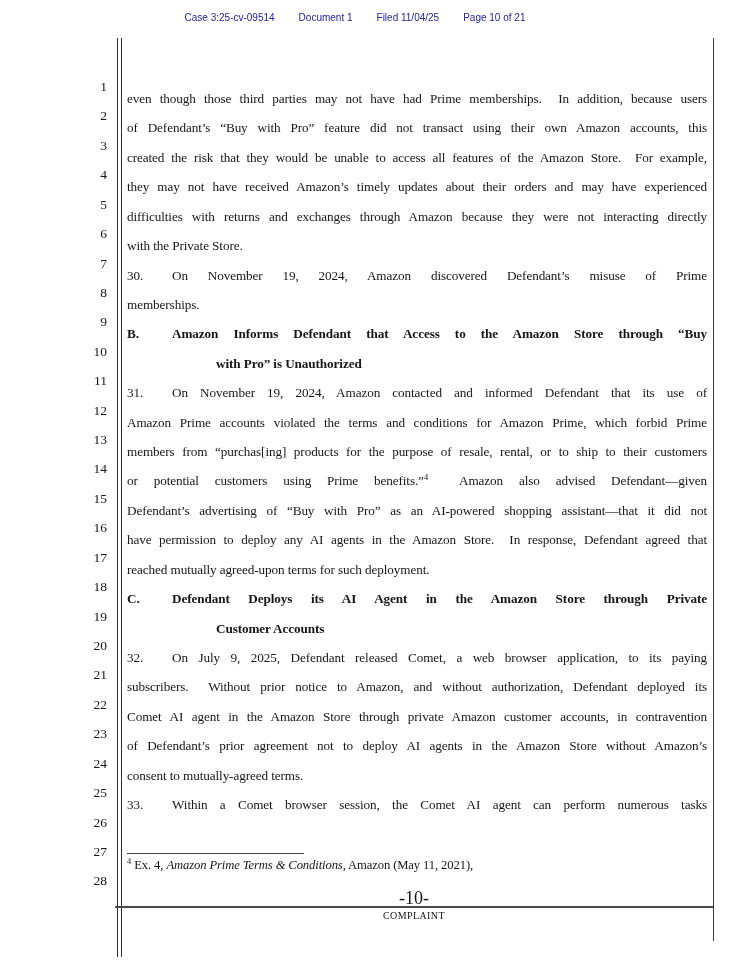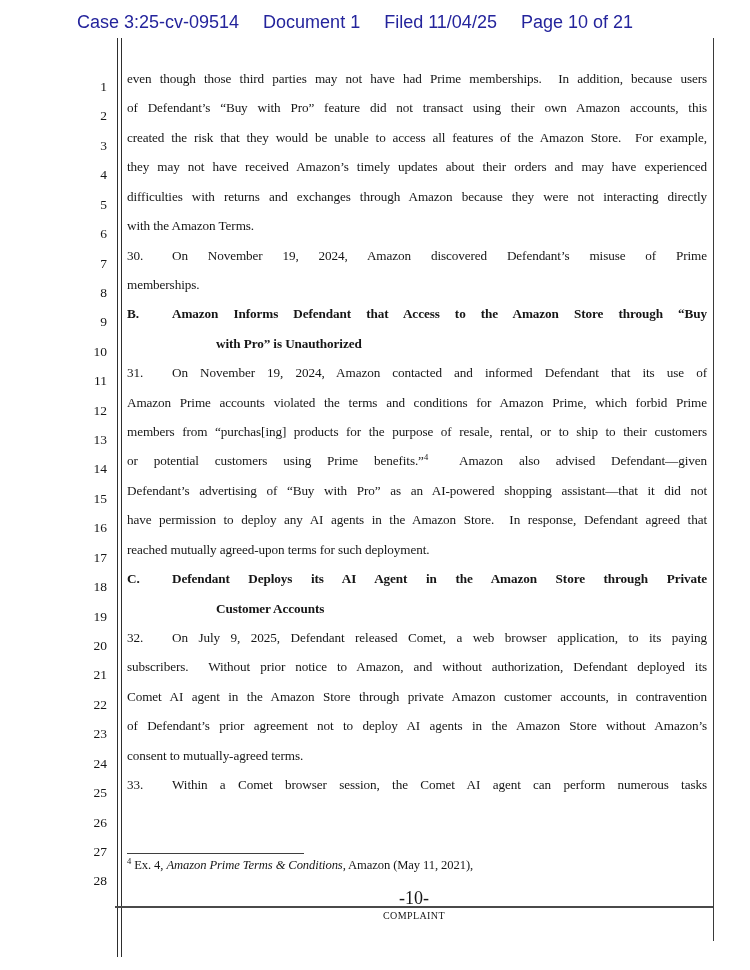--- a/index.html
+++ b/index.html
@@ -1,31 +1,31 @@
 <!DOCTYPE html>
 <html style="--stamp-blue: #24249c; --link-blue: #2525b0;"><head>
 <meta charset="utf-8">
 <style>
   html,body{margin:0;padding:0;background:#ffffff;}
   .page{position:relative;width:750px;height:970px;background:#ffffff;overflow:hidden;
         font-family:"Liberation Serif",serif;color:#161616;}
   
   .stamp{position:absolute;top:12px;left:0;right:40px;text-align:center;
-         font-family:"Liberation Sans",sans-serif;font-size:18px;
+         font-family:"Liberation Sans",sans-serif;font-size:10px;
          color:var(--stamp-blue,#24249c);white-space:nowrap;}
   .stamp span{margin:0 12px;}
   
   .gutter{position:absolute;left:0;top:72px;width:107px;}
   .lnum{height:29.43px;line-height:29.43px;text-align:right;font-size:13.5px;}
   
   .dline{position:absolute;left:117px;top:38px;height:919px;width:3px;
          border-left:1.2px solid #2e2e2e;border-right:1.2px solid #2e2e2e;}
   .rline{position:absolute;left:713px;top:38px;height:903px;width:1.2px;background:#3a3a3a;}
   
-  .textcol{position:absolute;left:127px;top:64px;width:580px;font-size:13.2px;letter-spacing:-0.1px;}
+  .textcol{position:absolute;left:127px;top:84px;width:580px;font-size:13.2px;letter-spacing:-0.1px;}
   .tline{height:29.43px;line-height:29.43px;white-space:nowrap;overflow:visible;}
   .tline.just{text-align:justify;text-align-last:justify;}
   .pnum{display:inline-block;width:45px;}
   .b{font-weight:bold;}
   .i{font-style:italic;}
   sup{font-size:8.5px;vertical-align:super;line-height:0;}
   
   .footnote{position:absolute;left:127px;top:853px;width:580px;font-size:12.6px;letter-spacing:-0.1px;}
   .fn-rule{width:177px;border-top:1.5px solid #3f3f3f;margin-bottom:3px;}
   .fn-line{line-height:16.5px;white-space:nowrap;}
@@ -78,21 +78,21 @@
 
   <div class="dline"></div>
   <div class="rline"></div>
 
   <div class="textcol">
       <div class="tline just"><span>even though those third parties may not have had Prime memberships.&nbsp; In addition, because users</span></div>
       <div class="tline just"><span>of Defendant’s “Buy with Pro” feature did not transact using their own Amazon accounts, this</span></div>
       <div class="tline just"><span>created the risk that they would be unable to access all features of the Amazon Store.&nbsp; For example,</span></div>
       <div class="tline just"><span>they may not have received Amazon’s timely updates about their orders and may have experienced</span></div>
       <div class="tline just"><span>difficulties with returns and exchanges through Amazon because they were not interacting directly</span></div>
-      <div class="tline"><span>with the Amazon Terms.</span></div>
+      <div class="tline"><span>with the Private Store.</span></div>
       <div class="tline just"><span class="pnum">30.</span><span>On November 19, 2024, Amazon discovered Defendant’s misuse of Prime</span></div>
       <div class="tline"><span>memberships.</span></div>
       <div class="tline just"><span class="pnum b">B.</span><span class="b">Amazon Informs Defendant that Access to the Amazon Store through “Buy</span></div>
       <div class="tline" style="padding-left: 89px;"><span class="b">with Pro” is Unauthorized</span></div>
       <div class="tline just"><span class="pnum">31.</span><span>On November 19, 2024, Amazon contacted and informed Defendant that its use of</span></div>
       <div class="tline just"><span>Amazon Prime accounts violated the terms and conditions for Amazon Prime, which forbid Prime</span></div>
       <div class="tline just"><span>members from “purchas[ing] products for the purpose of resale, rental, or to ship to their customers</span></div>
       <div class="tline just"><span>or potential customers using Prime benefits.”</span><sup>4</sup><span>&nbsp; Amazon also advised Defendant—given</span></div>
       <div class="tline just"><span>Defendant’s advertising of “Buy with Pro” as an AI-powered shopping assistant—that it did not</span></div>
       <div class="tline just"><span>have permission to deploy any AI agents in the Amazon Store.&nbsp; In response, Defendant agreed that</span></div>

